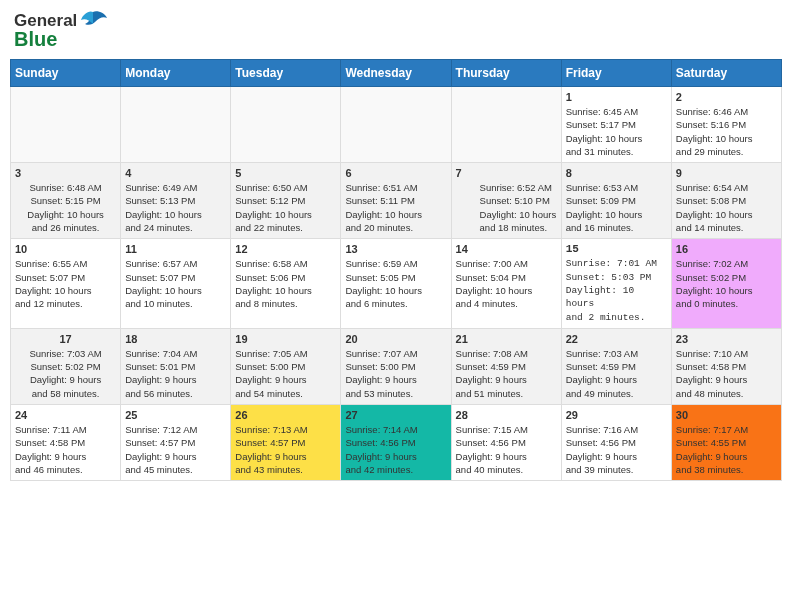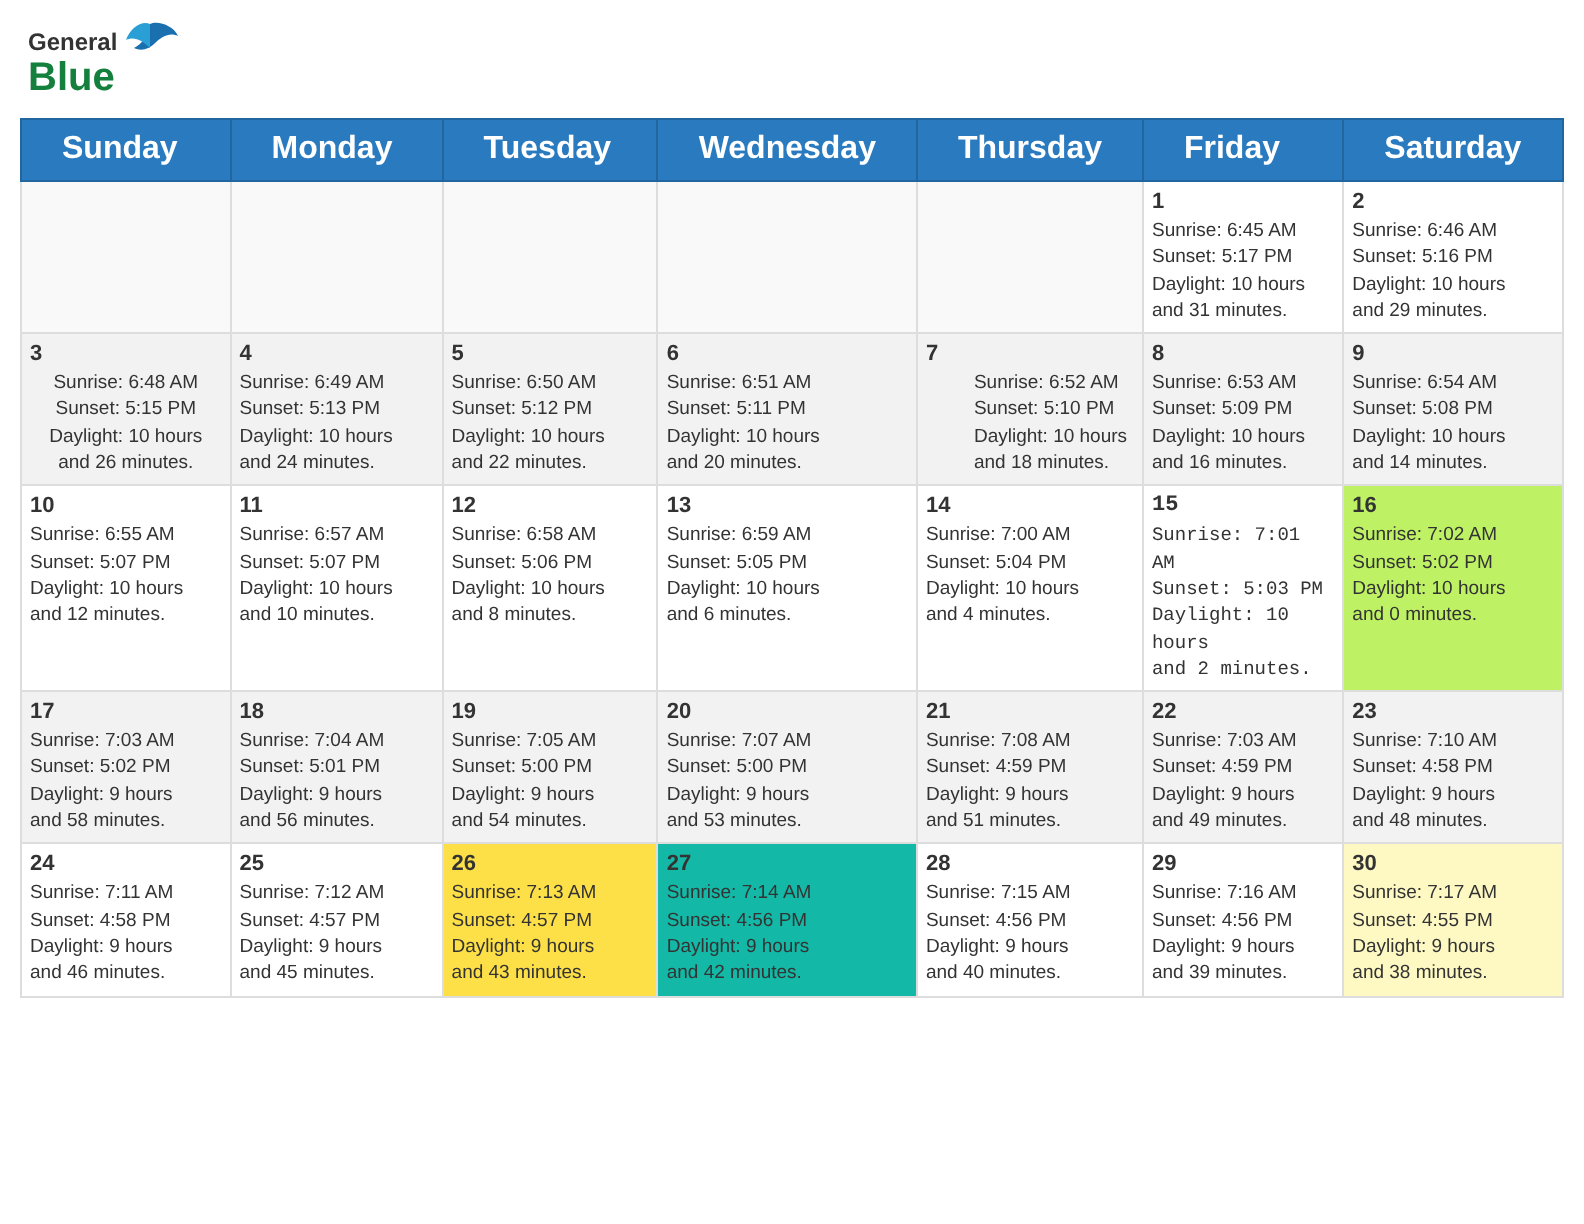--- a/index.html
+++ b/index.html
@@ -39,23 +39,23 @@
       color: #555;
     }
     .calendar {
       width: 100%;
       border-collapse: collapse;
       border: 1px solid #ccc;
     }
     .calendar th {
       background-color: #2a7abf;
       color: #fff;
-      font-size: 16px;
+      font-size: 12px;
       font-weight: bold;
-      padding: 6px 20px;
+      padding: 6px 4px;
       text-align: left;
       border: 1px solid #2266a0;
     }
     .calendar td {
       vertical-align: top;
       font-size: 10px;
       color: #333;
       padding: 4px;
       width: 14.28%;
       min-height: 80px;
@@ -82,21 +82,21 @@
     .empty-cell {
       background: #f9f9f9 !important;
     }
   </style>
 </head>
 <body>
 
 <div class="header">
   <div class="logo">
     <div class="logo-row">
-      <span style="font-size:12px;font-weight:bold;color:#333;">General</span>
+      <span style="font-size:17px;font-weight:bold;color:#333;">General</span>
       <svg width="28" height="22" viewBox="0 0 28 22" style="margin-left:2px;">
         <path d="M14 2 C18 0 26 3 28 8 C24 6 20 8 16 12 C14 14 10 16 6 14 C10 12 13 8 14 2Z" fill="#1a6faf"></path>
         <path d="M14 2 C10 0 4 4 2 10 C6 8 10 10 14 14" fill="#2a9fd6"></path>
       </svg>
     </div>
     <span style="font-size:20px;font-weight:bold;color:#15803d;margin-top:-4px;">Blue</span>
   </div>
   <div class="title-block">
     <div class="month-title"></div>
     <div class="location"></div>
@@ -224,30 +224,30 @@
 Daylight: 10 hours
 and 4 minutes.</div>
         </td>
         <td style="background: rgb(255, 255, 255); font-family: Liberation Mono, monospace;">
           <span class="day-number">15</span>
           <div class="day-info" style="white-space: pre-line;">Sunrise: 7:01 AM
 Sunset: 5:03 PM
 Daylight: 10 hours
 and 2 minutes.</div>
         </td>
-        <td style="background: #bef264;">
+        <td style="background: #f0abfc;">
           <span class="day-number">16</span>
           <div class="day-info" style="white-space: pre-line;">Sunrise: 7:02 AM
 Sunset: 5:02 PM
 Daylight: 10 hours
 and 0 minutes.</div>
         </td>
       </tr>
       <tr>
-        <td style="background: rgb(242, 242, 242);">
+        <td style="background: rgb(242, 242, 242); text-align: center;">
           <span class="day-number">17</span>
           <div class="day-info" style="white-space: pre-line;">Sunrise: 7:03 AM
 Sunset: 5:02 PM
 Daylight: 9 hours
 and 58 minutes.</div>
         </td>
         <td style="background: rgb(242, 242, 242);">
           <span class="day-number">18</span>
           <div class="day-info" style="white-space: pre-line;">Sunrise: 7:04 AM
 Sunset: 5:01 PM
@@ -326,21 +326,21 @@
 Daylight: 9 hours
 and 40 minutes.</div>
         </td>
         <td style="background: rgb(255, 255, 255);">
           <span class="day-number">29</span>
           <div class="day-info" style="white-space: pre-line;">Sunrise: 7:16 AM
 Sunset: 4:56 PM
 Daylight: 9 hours
 and 39 minutes.</div>
         </td>
-        <td style="background: #fef9c3;">
+        <td style="background: #f97316;">
           <span class="day-number">30</span>
           <div class="day-info" style="white-space: pre-line;">Sunrise: 7:17 AM
 Sunset: 4:55 PM
 Daylight: 9 hours
 and 38 minutes.</div>
         </td>
       </tr>
     </tbody>
 </table>
 

